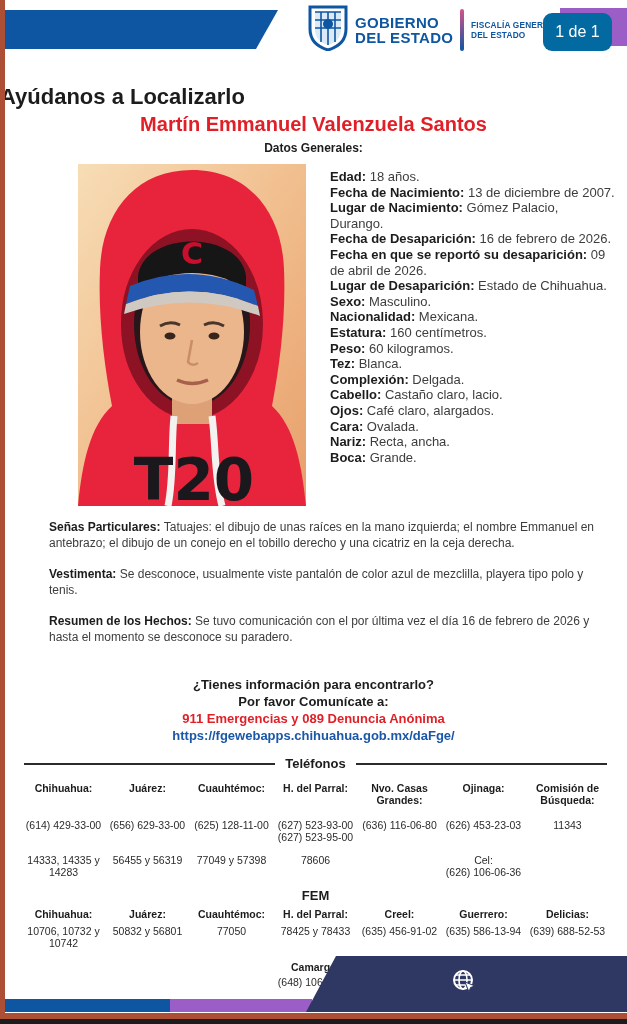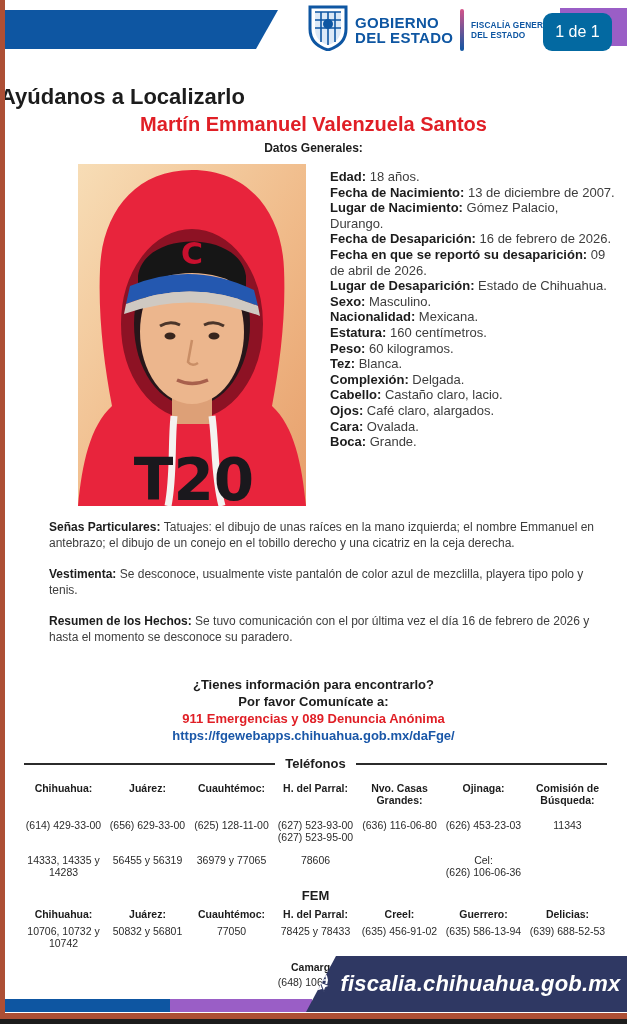--- a/index.html
+++ b/index.html
@@ -157,20 +157,21 @@
         <div class="datos-row"><b>Lugar de Desaparición: </b>Estado de Chihuahua.</div>
         <div class="datos-row"><b>Sexo: </b>Masculino.</div>
         <div class="datos-row"><b>Nacionalidad: </b>Mexicana.</div>
         <div class="datos-row"><b>Estatura: </b>160 centímetros.</div>
         <div class="datos-row"><b>Peso: </b>60 kilogramos.</div>
         <div class="datos-row"><b>Tez: </b>Blanca.</div>
         <div class="datos-row"><b>Complexión: </b>Delgada.</div>
         <div class="datos-row"><b>Cabello: </b>Castaño claro, lacio.</div>
         <div class="datos-row"><b>Ojos: </b>Café claro, alargados.</div>
         <div class="datos-row"><b>Cara: </b>Ovalada.</div>
+        <div class="datos-row"><b>Nariz: </b>Recta, ancha.</div>
         <div class="datos-row"><b>Boca: </b>Grande.</div>
       </div>
   </div>
 
   <div class="paragraphs">
       <div class="para"><b>Señas Particulares: </b>Tatuajes: el dibujo de unas raíces en la mano izquierda; el nombre Emmanuel en antebrazo; el dibujo de un conejo en el tobillo derecho y una cicatriz en la ceja derecha.</div>
       <div class="para"><b>Vestimenta: </b>Se desconoce, usualmente viste pantalón de color azul de mezclilla, playera tipo polo y tenis.</div>
       <div class="para"><b>Resumen de los Hechos: </b>Se tuvo comunicación con el por última vez el día 16 de febrero de 2026 y hasta el momento se desconoce su paradero.</div>
     </div>
 
@@ -198,21 +199,21 @@
         <div class="ph-phone">(614) 429-33-00</div>
         <div class="ph-phone">(656) 629-33-00</div>
         <div class="ph-phone">(625) 128-11-00</div>
         <div class="ph-phone">(627) 523-93-00
 (627) 523-95-00</div>
         <div class="ph-phone">(636) 116-06-80</div>
         <div class="ph-phone">(626) 453-23-03</div>
         <div class="ph-phone">11343</div>
         <div class="ph-ext">14333, 14335 y 14283</div>
         <div class="ph-ext">56455 y 56319</div>
-        <div class="ph-ext">36979 y 77065</div>
+        <div class="ph-ext">77049 y 57398</div>
         <div class="ph-ext">78606</div>
         <div class="ph-ext"></div>
         <div class="ph-ext">Cel:
 (626) 106-06-36</div>
         <div class="ph-ext"></div>
       </div>
   </div>
 
   <div class="fem">
     <div class="fem-title">FEM</div>
@@ -240,18 +241,17 @@
   <div class="footer-purple"></div>
   <div class="navy-banner">
     <span>
       <svg width="26" height="26" viewBox="0 0 26 26">
         <circle cx="12" cy="12" r="9" fill="none" stroke="#ffffff" stroke-width="2"></circle>
         <ellipse cx="12" cy="12" rx="4" ry="9" fill="none" stroke="#ffffff" stroke-width="1.6"></ellipse>
         <path d="M3,12 H21 M4.5,7 H19.5 M4.5,17 H19.5" stroke="#ffffff" stroke-width="1.6"></path>
         <path d="M14,14 L24,18 L19.5,19.5 L18,24 Z" fill="#ffffff" stroke="#2f3863" stroke-width="1"></path>
       </svg>
     </span>
-    <span>fiscalia.chihuahua.gob.mx</span>
   </div>
 
   <div class="brick-line"></div>
   <div class="black-bottom"></div>
 </div>
 
 </body></html>

